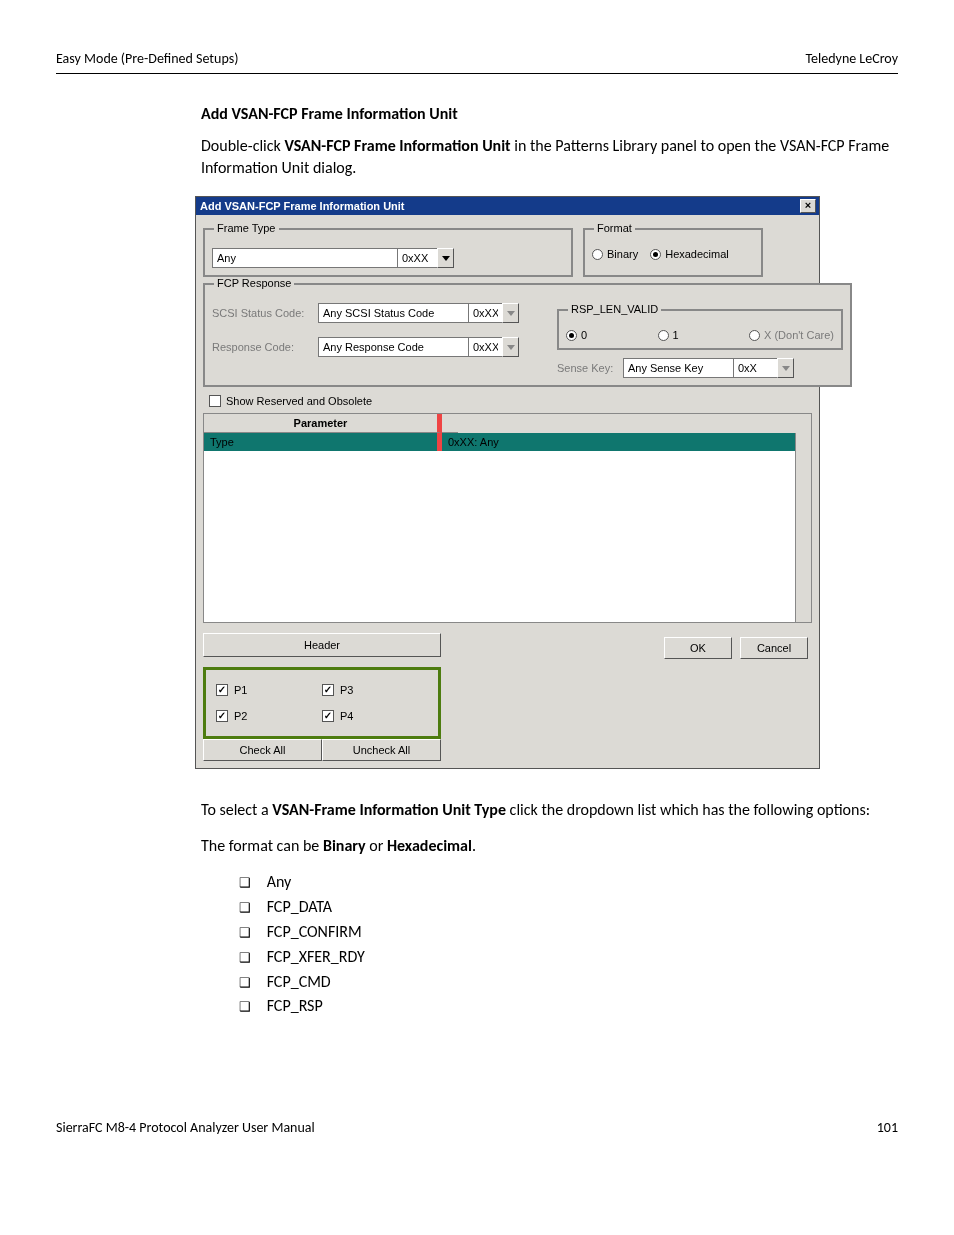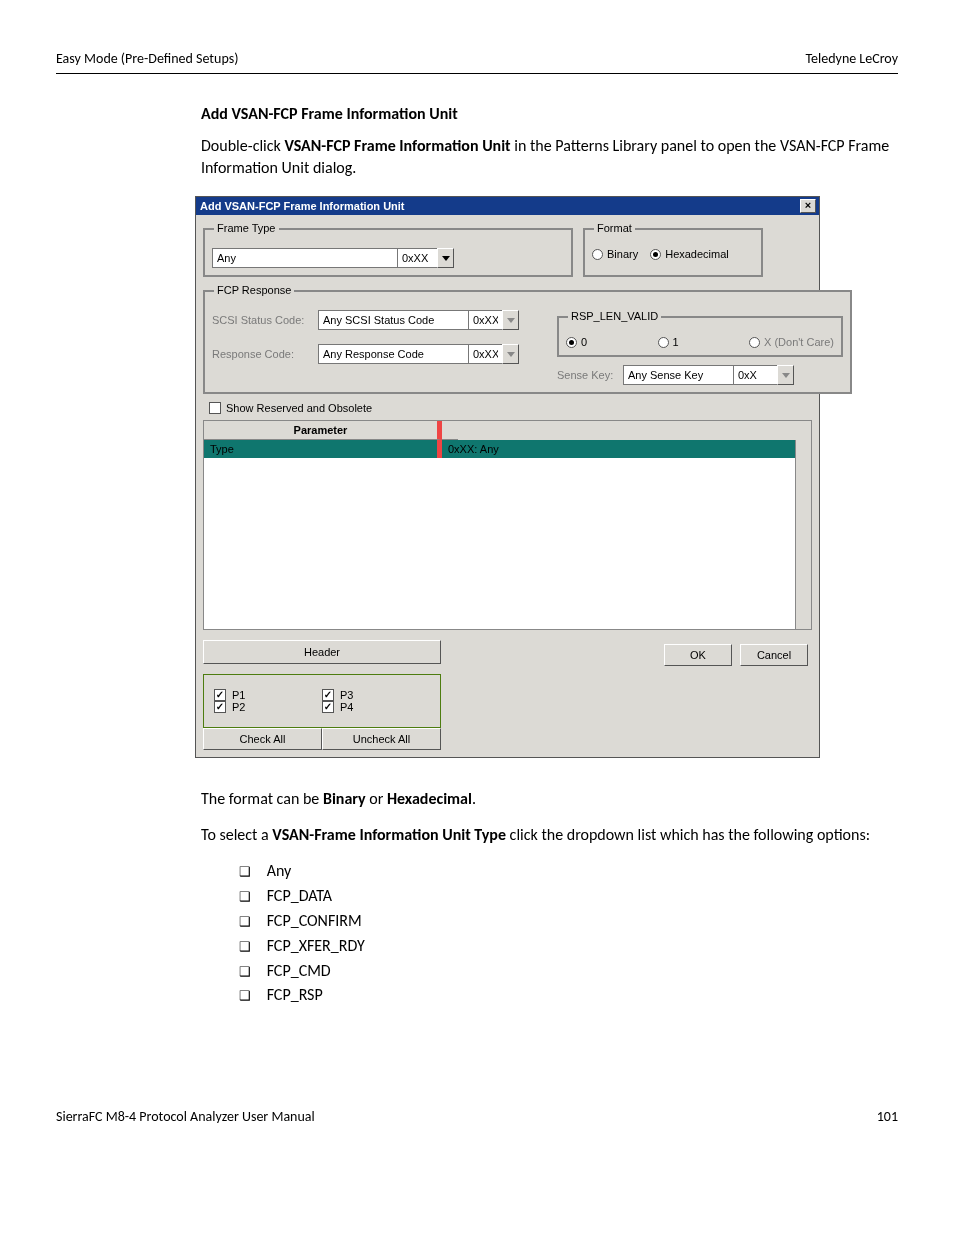--- a/index.html
+++ b/index.html
@@ -145,21 +145,21 @@
     display:flex; align-items:center; justify-content:center;
     cursor: pointer;
   }
   .tri-down {
     width:0;height:0;border-left:4px solid transparent;border-right:4px solid transparent;border-top:5px solid #000;
   }
   .radio-row { display:flex; gap:12px; align-items:center; font-size:11px;}
   .radio { width:11px;height:11px;border:1px solid #555;border-radius:50%;background:#fff;display:inline-flex;align-items:center;justify-content:center;margin-right:4px;}
   .radio .dot{width:5px;height:5px;border-radius:50%;background:#000;}
   .label-dim { color:#7a7a7a; }
-  .row2 { margin-top:7px; }
+  .row2 { }
   .fcp-box { width: 609px; padding-bottom:10px;}
   .fcp-inner { display:flex; align-items:flex-start; gap:20px; }
   .fcp-col-left { flex:0 0 325px; }
   .fcp-col-right { flex:1; }
   .field-row { display:flex; align-items:center; gap:6px; margin-bottom:14px;}
   .field-row:last-child{margin-bottom:0;}
   .field-label { width:100px; color:#7a7a7a; font-size:11px;}
   .rsp-box { width:286px; padding:6px 8px 8px 8px;}
   .rsp-box .radio-row { justify-content:space-between;}
   .sense-row { display:flex; align-items:center; gap:6px; margin-top:8px;}
@@ -196,26 +196,27 @@
     background:#dcdad5;
     border:1px solid #fff;
     border-right-color:#555;border-bottom-color:#555;
     font:11px Tahoma,Arial,sans-serif;
     cursor:pointer;
     text-align:center;
     padding:0 8px;
   }
   .header-btn { width:100%; height:24px;}
   .ports-box {
-    border:1px solid #4d7c0f;
+    border:3px solid #4d7c0f;
     margin-top:10px;
     padding:14px 10px;
     width:238px;
     display:grid;
     grid-template-columns: 1fr 1fr;
+    row-gap:14px;
   }
   .port-item{display:flex;align-items:center;gap:6px;font-size:11px;}
   .small-btn-row{display:flex;margin-top:0;width:238px;}
   .small-btn-row .winbtn{min-width:0;flex:1;border-radius:0;}
   .disabled-combo input{ background:#fff; color:#000;}
   .disabled-btn .tri-down{border-top-color:#888;}
 </style>
 </head>
 <body>
 
@@ -375,25 +376,25 @@
           <div class="footer-right">
             <button class="winbtn">OK</button>
             <button class="winbtn">Cancel</button>
           </div>
         </div>
 
       </div>
     </div>
 
     <p>
+      <span>To select a </span><span class="bold">VSAN-Frame Information Unit Type</span><span> click the dropdown list which has the following options:</span>
+    </p>
+
+    <p>
       <span>The format can be </span><span class="bold">Binary</span><span> or </span><span class="bold">Hexadecimal</span><span>.</span>
-    </p>
-
-    <p>
-      <span>To select a </span><span class="bold">VSAN-Frame Information Unit Type</span><span> click the dropdown list which has the following options:</span>
     </p>
 
     <div class="bullet-list">
       <div class="li">
           <span class="sq">❑</span>
           <span>Any</span>
         </div>
       <div class="li">
           <span class="sq">❑</span>
           <span>FCP_DATA</span>

